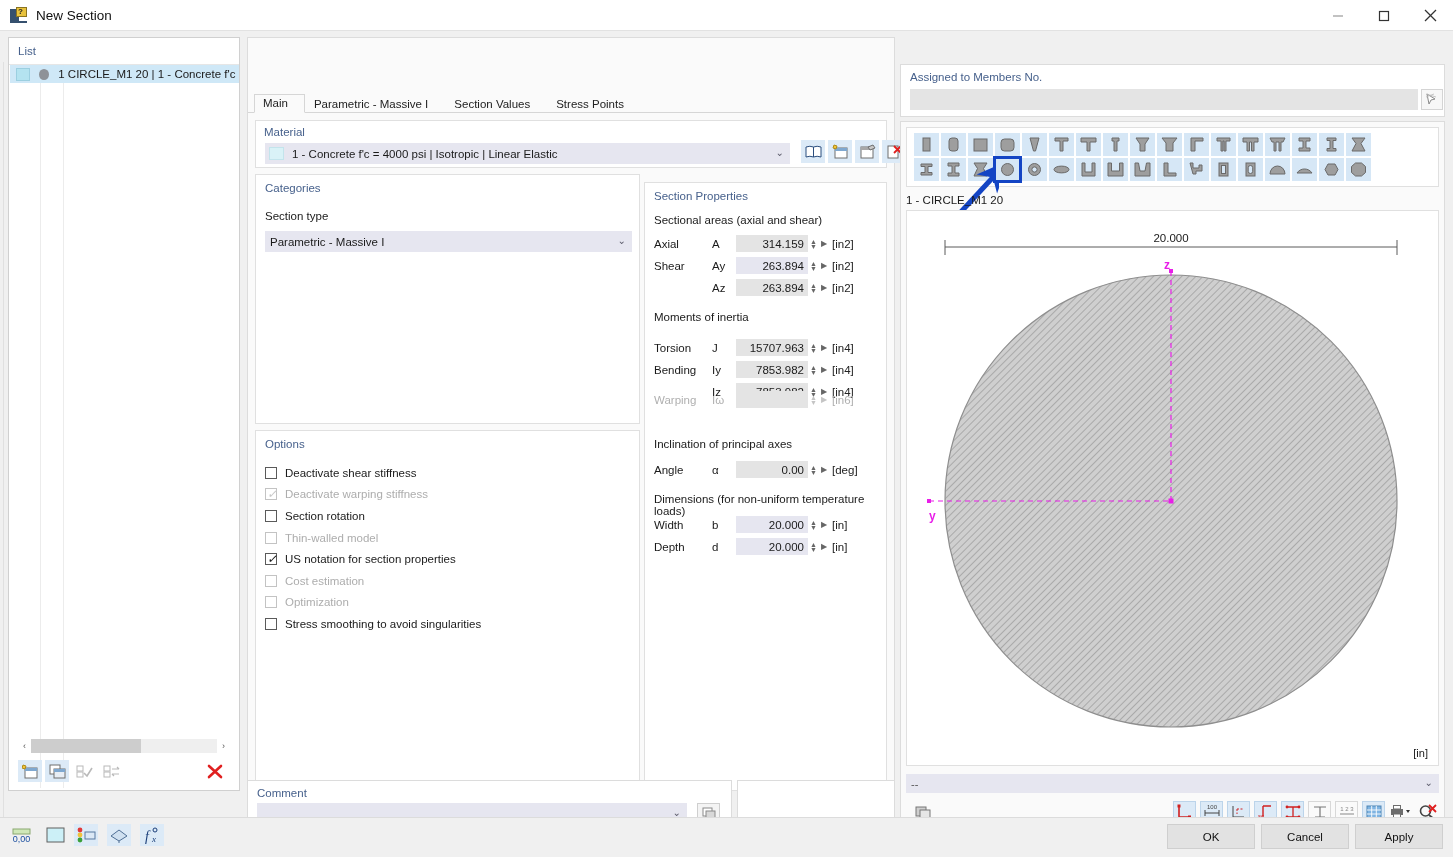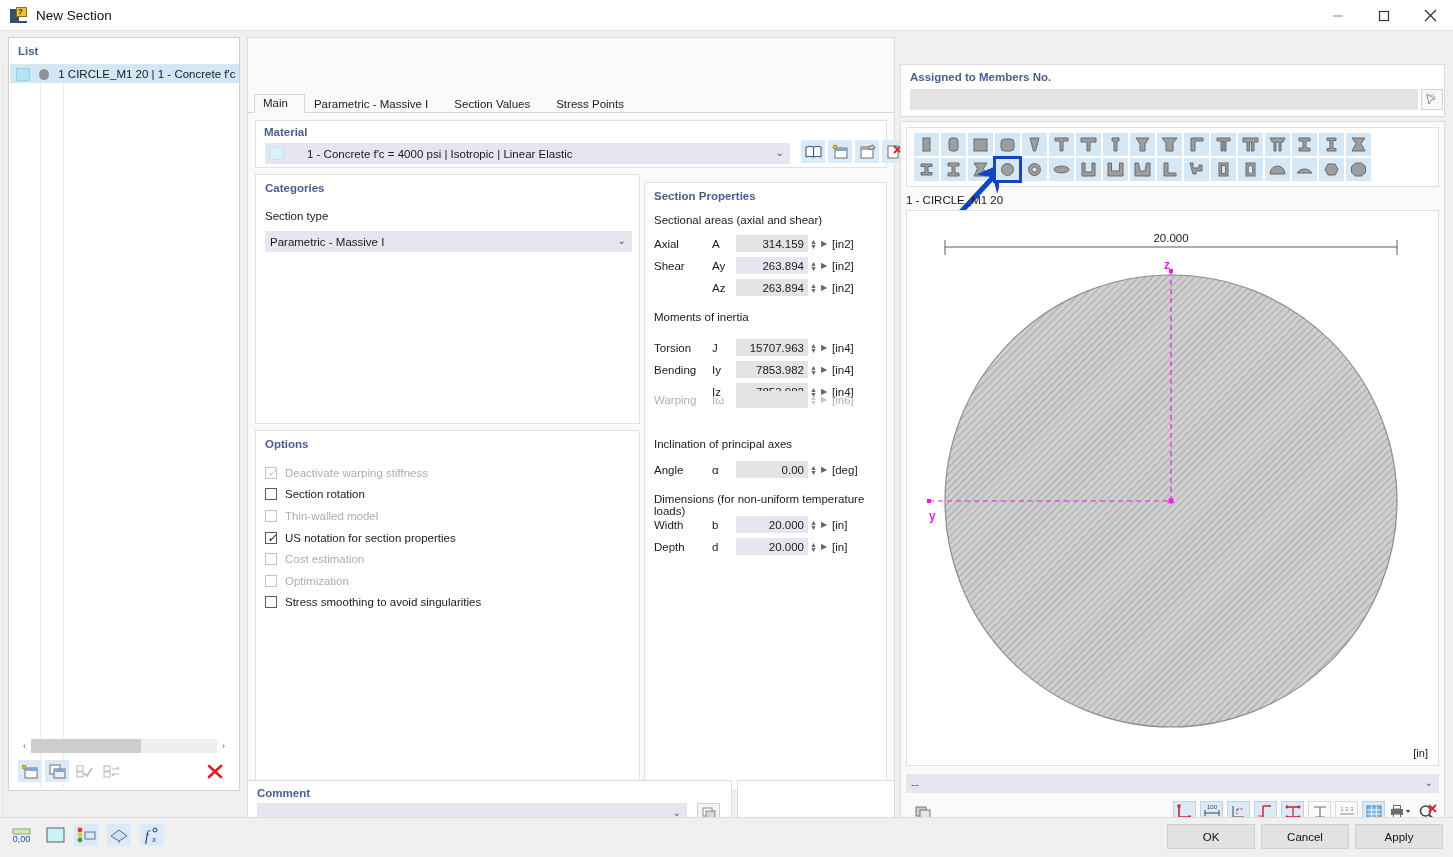--- a/index.html
+++ b/index.html
@@ -22,21 +22,21 @@
   #app-icon .ai-b { position:absolute; left:0; top:2px; width:9px; height:12px; background:#35506e; }
   #app-icon .ai-y { position:absolute; left:6px; top:0px; width:11px; height:10px; background:#e8c23c; border:1px solid #8a7320; }
   #app-icon .ai-q { position:absolute; left:8px; top:0px; font-size:8px; color:#222; font-weight:bold; line-height:10px; }
   #app-icon .ai-u { position:absolute; left:0; bottom:0; width:17px; height:2px; background:#35506e; }
   #title-text { font-size:13.5px; color:#111; }
   .winbtns { position:absolute; right:0; top:0; height:31px; display:flex; }
   .winbtn { width:46px; height:31px; display:flex; align-items:center; justify-content:center; }
   .winbtn svg { display:block; }
   
   #body-area { position:absolute; left:0; top:31px; width:1453px; height:786px; background:#f0f0f0; }
-  .grouplabel { color:#47618c; font-weight:bold; font-size:11.5px; }
+  .grouplabel { color:#47618c; font-weight:normal; font-size:11.5px; }
   
   #list-panel { position:absolute; left:8px; top:6px; width:232px; height:754px; background:#fff; border:1px solid #d0d0d0; }
   #list-title { position:absolute; left:9px; top:7px; }
   #list-head-sep { position:absolute; left:0; top:26px; width:230px; height:1px; background:#e6e6e6; }
   #list-row { position:absolute; left:1px; top:27px; width:229px; height:18px; background:#cfe8f7; display:flex; align-items:center; }
   #list-row .swatch { width:16px; height:13px; background:#b4e3f0; border:1px solid #9ccfe0; margin-left:6px; }
   #list-row .cdot { width:11px; height:11px; border-radius:50%; background:#8e9298; margin-left:9px; }
   #list-row .ltext { margin-left:9px; font-size:11.5px; white-space:nowrap; overflow:hidden; }
   #list-colsep1 { position:absolute; left:31px; top:45px; width:1px; height:705px; background:#ececec; }
   #list-colsep2 { position:absolute; left:54px; top:45px; width:1px; height:705px; background:#ececec; }
@@ -57,21 +57,21 @@
   #no-card { position:absolute; left:247px; top:33px; width:98px; height:53px; background:#fff; border:1px solid #dcdcdc; }
   #name-card { position:absolute; left:350px; top:33px; width:545px; height:53px; background:#fff; border:1px solid #dcdcdc; }
   #assigned-card { position:absolute; left:900px; top:33px; width:545px; height:53px; background:#fff; border:1px solid #dcdcdc; }
   .cardlabel { position:absolute; left:9px; top:6px; }
   .fieldfilled { background:#e6e6f0; border:1px solid #e6e6f0; height:21px; display:flex; align-items:center; padding:0 5px; font-size:11.5px; color:#111; }
   .fieldgrey { background:#e4e4e4; border:1px solid #e4e4e4; height:21px; display:flex; align-items:center; padding:0 5px; font-size:11.5px; color:#111; }
   
   #material-box { position:absolute; left:7px; top:82px; width:632px; height:48px; background:#fff; border:1px solid #e0e0e0; }
   #material-combo { position:absolute; left:9px; top:22px; width:525px; height:21px; background:#e6e6f0; display:flex; align-items:center; }
   #material-combo .mswatch { width:15px; height:13px; background:#d9f2f7; border:1px solid #c3e4ec; margin-left:4px; }
-  #material-combo .mtext { margin-left:23px; font-size:11.5px; }
+  #material-combo .mtext { margin-left:8px; font-size:11.5px; }
   #material-combo .mcaret { position:absolute; right:6px; top:4px; color:#5a5a6a; font-size:10px; }
   .mat-icons { position:absolute; left:545px; top:19px; display:flex; }
   
   #cat-box { position:absolute; left:7px; top:136px; width:385px; height:250px; background:#fff; border:1px solid #e0e0e0; }
   #cat-title { position:absolute; left:9px; top:7px; }
   #cat-sub { position:absolute; left:9px; top:35px; font-size:11.5px; }
   #cat-combo { position:absolute; left:9px; top:56px; width:367px; height:21px; background:#e6e6f0; display:flex; align-items:center; font-size:11.5px; padding-left:5px; }
   #cat-combo .ccaret { position:absolute; right:6px; top:4px; color:#5a5a6a; font-size:10px; }
   
   #opt-box { position:absolute; left:7px; top:392px; width:385px; height:353px; background:#fff; border:1px solid #e0e0e0; }
@@ -304,20 +304,24 @@
       <div id="cat-sub">Section type</div>
       <div id="cat-combo">
         <span>Parametric - Massive I</span>
         <span class="ccaret">⌄</span>
       </div>
     </div>
 
     <div id="opt-box">
       <div id="opt-title" class="grouplabel">Options</div>
       <div id="opt-list">
+        <div class="optrow">
+            <span class="cb"></span>
+            <span>Deactivate shear stiffness</span>
+          </div>
         <div class="optrow dis">
             <span class="cb dis">
               <i class="tick">✓</i>
             </span>
             <span>Deactivate warping stiffness</span>
           </div>
         <div class="optrow">
             <span class="cb"></span>
             <span>Section rotation</span>
           </div>

